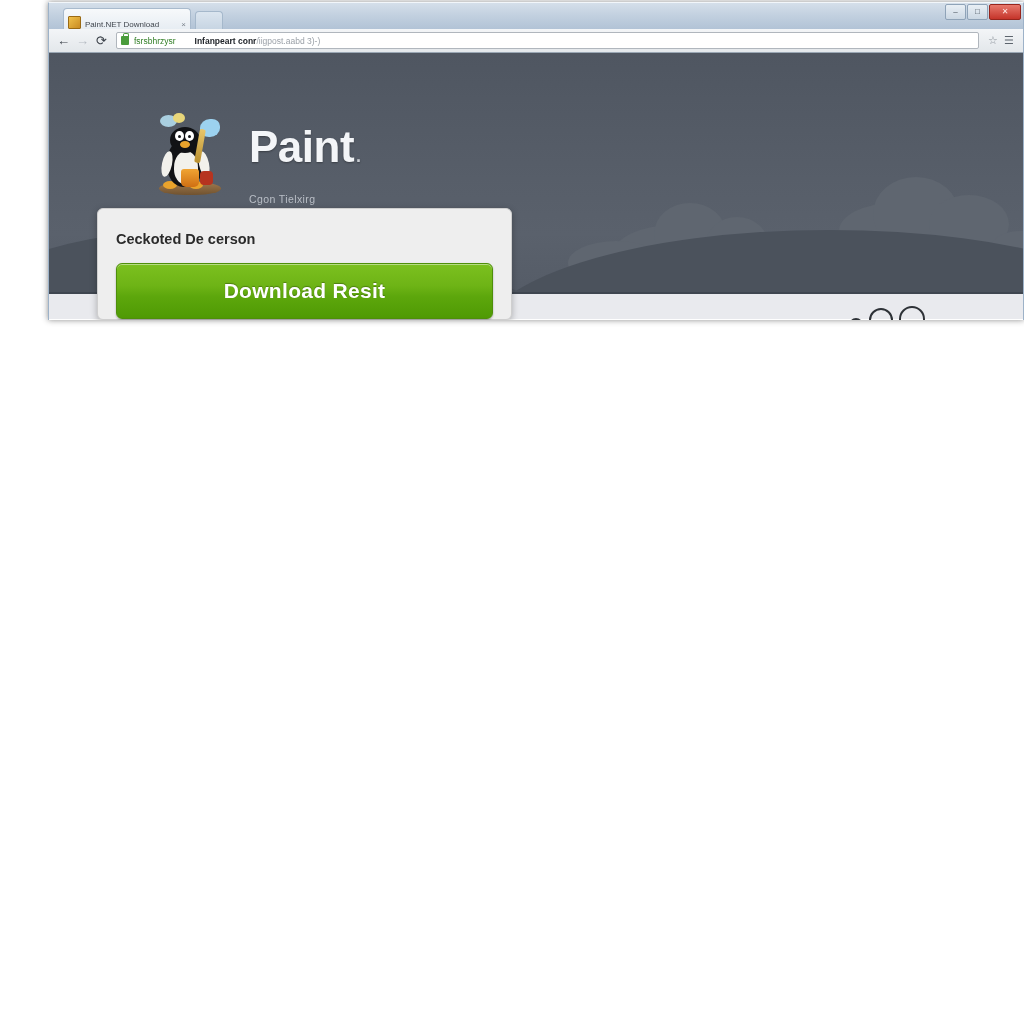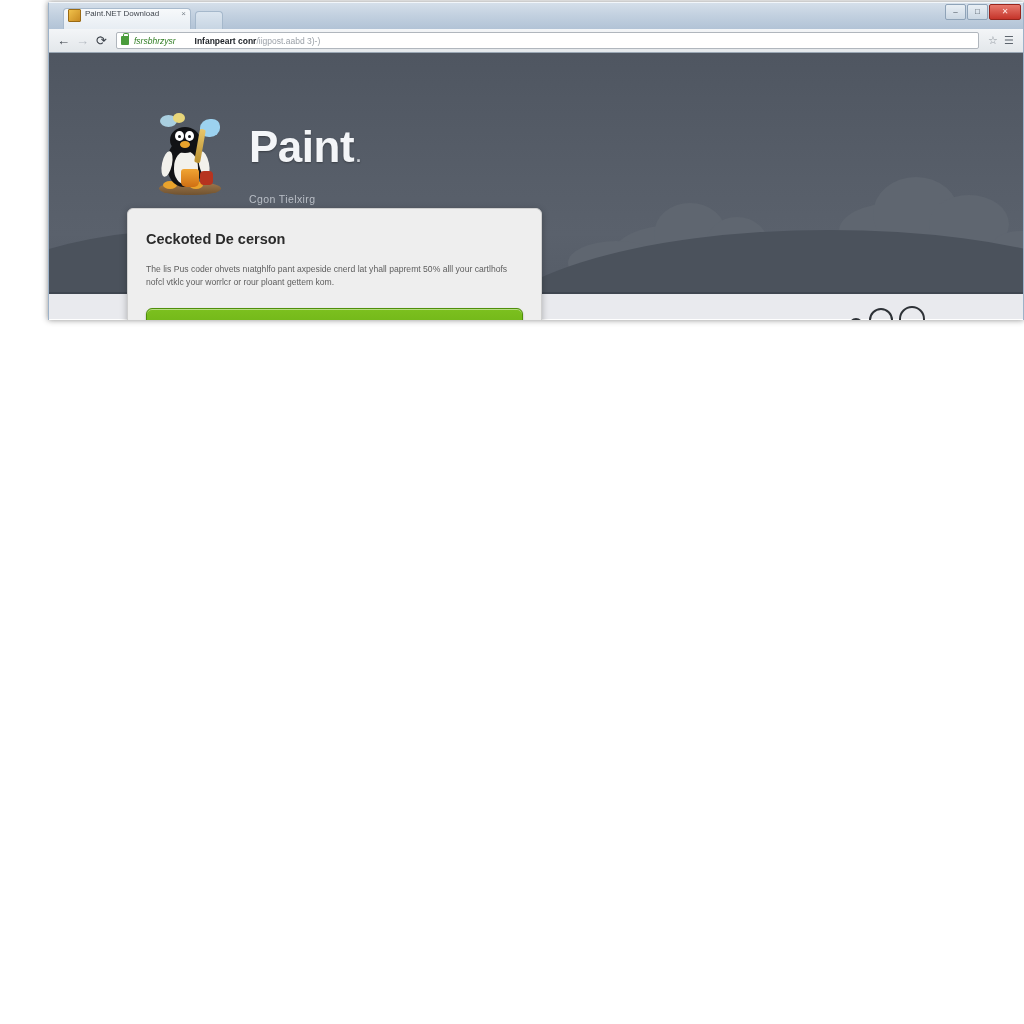--- a/index.html
+++ b/index.html
@@ -45,21 +45,21 @@
     position: absolute;
     left: 14px;
     top: 5px;
     width: 128px;
     height: 21px;
     background: linear-gradient(to bottom, #f7f9fb 0%, #e7edf3 100%);
     border: 1px solid #a8bacd;
     border-bottom: none;
     border-radius: 4px 4px 0 0;
     display: flex;
-    align-items: flex-start;
+    align-items: flex-end;
     padding: 0 4px;
     box-sizing: border-box;
   }
   #tab-favicon {
     width: 11px; height: 11px;
     background: linear-gradient(135deg,#f0c14b,#c98b22);
     border: 1px solid #9a6a14;
     border-radius: 1px;
     flex: 0 0 auto;
     margin-right: 4px;
@@ -175,21 +175,20 @@
     width: 4px; height: 4px;
     border: 1px solid #4a9c3c;
     border-bottom: none;
     border-radius: 2px 2px 0 0;
   }
   #url-secure {
     font-size: 8.5px;
     color: #2f7d23;
     filter: blur(0.5px);
     white-space: nowrap;
-    font-style: italic;
   }
   #url-host {
     font-size: 8.5px;
     color: #22262b;
     font-weight: bold;
     filter: blur(0.5px);
     white-space: nowrap;
     margin-left: 19px;
   }
   #url-path {
@@ -462,21 +461,21 @@
     margin-top: 24px;
     font-size: 10.5px;
     color: #b9bec6;
     filter: blur(0.5px);
     letter-spacing: 0.4px;
   }
 
   
   #dialog-card {
     position: absolute;
-    left: 78px;
+    left: 48px;
     top: 155px;
     width: 415px;
     background: #eeeeee;
     border: 1px solid #cfcfcf;
     border-radius: 6px;
     box-shadow: 0 2px 7px rgba(0,0,0,0.28);
     padding: 22px 18px 0 18px;
     box-sizing: border-box;
   }
   #dialog-heading {
@@ -623,19 +622,18 @@
           <div id="brand-title">
             <span>Paint</span>
             <span id="brand-title-dot">.</span>
           </div>
           <div id="brand-tagline">Cgon Tielxirg</div>
         </div>
       </div>
 
       <div id="dialog-card">
         <h2 id="dialog-heading">Ceckoted De cerson</h2>
-        <p id="dialog-body">The lis Pus coder ohvets nıatghlfo pant axpeside cnerd lat yhall papremt 50% alll your cartlhofs nofcl vtklc your worrlcr or rour ploant gettem kom.</p>
         <button id="download-button">Download Resit</button>
       </div>
 
     </div>
   </div>
 </div>
 
 </body></html>

